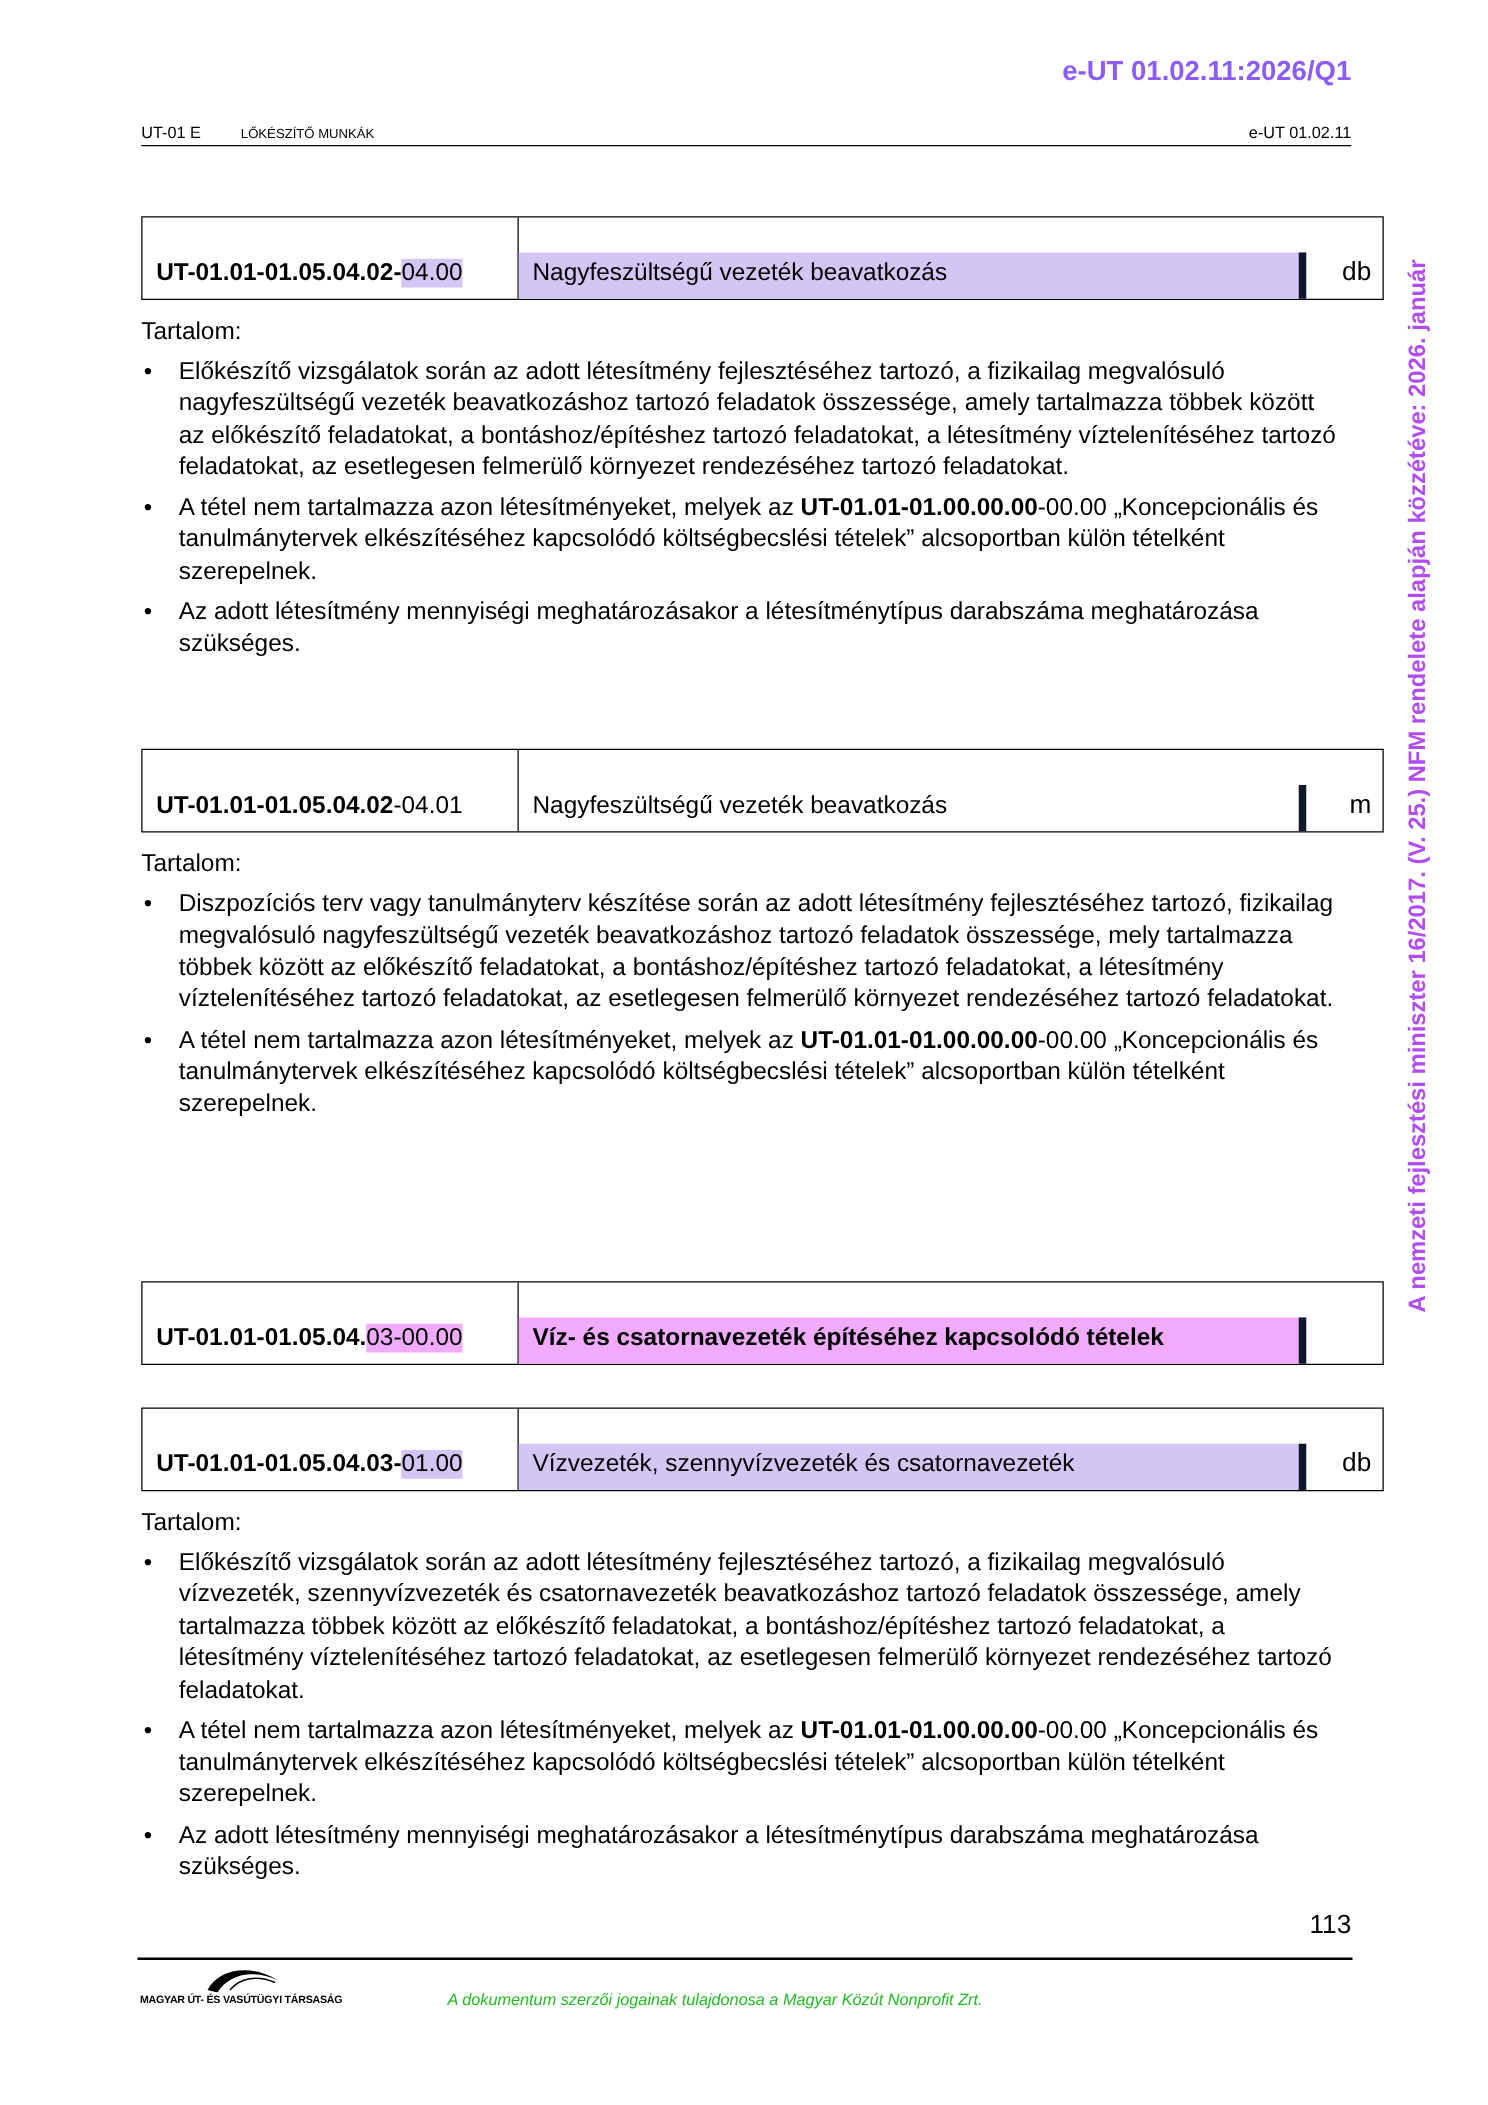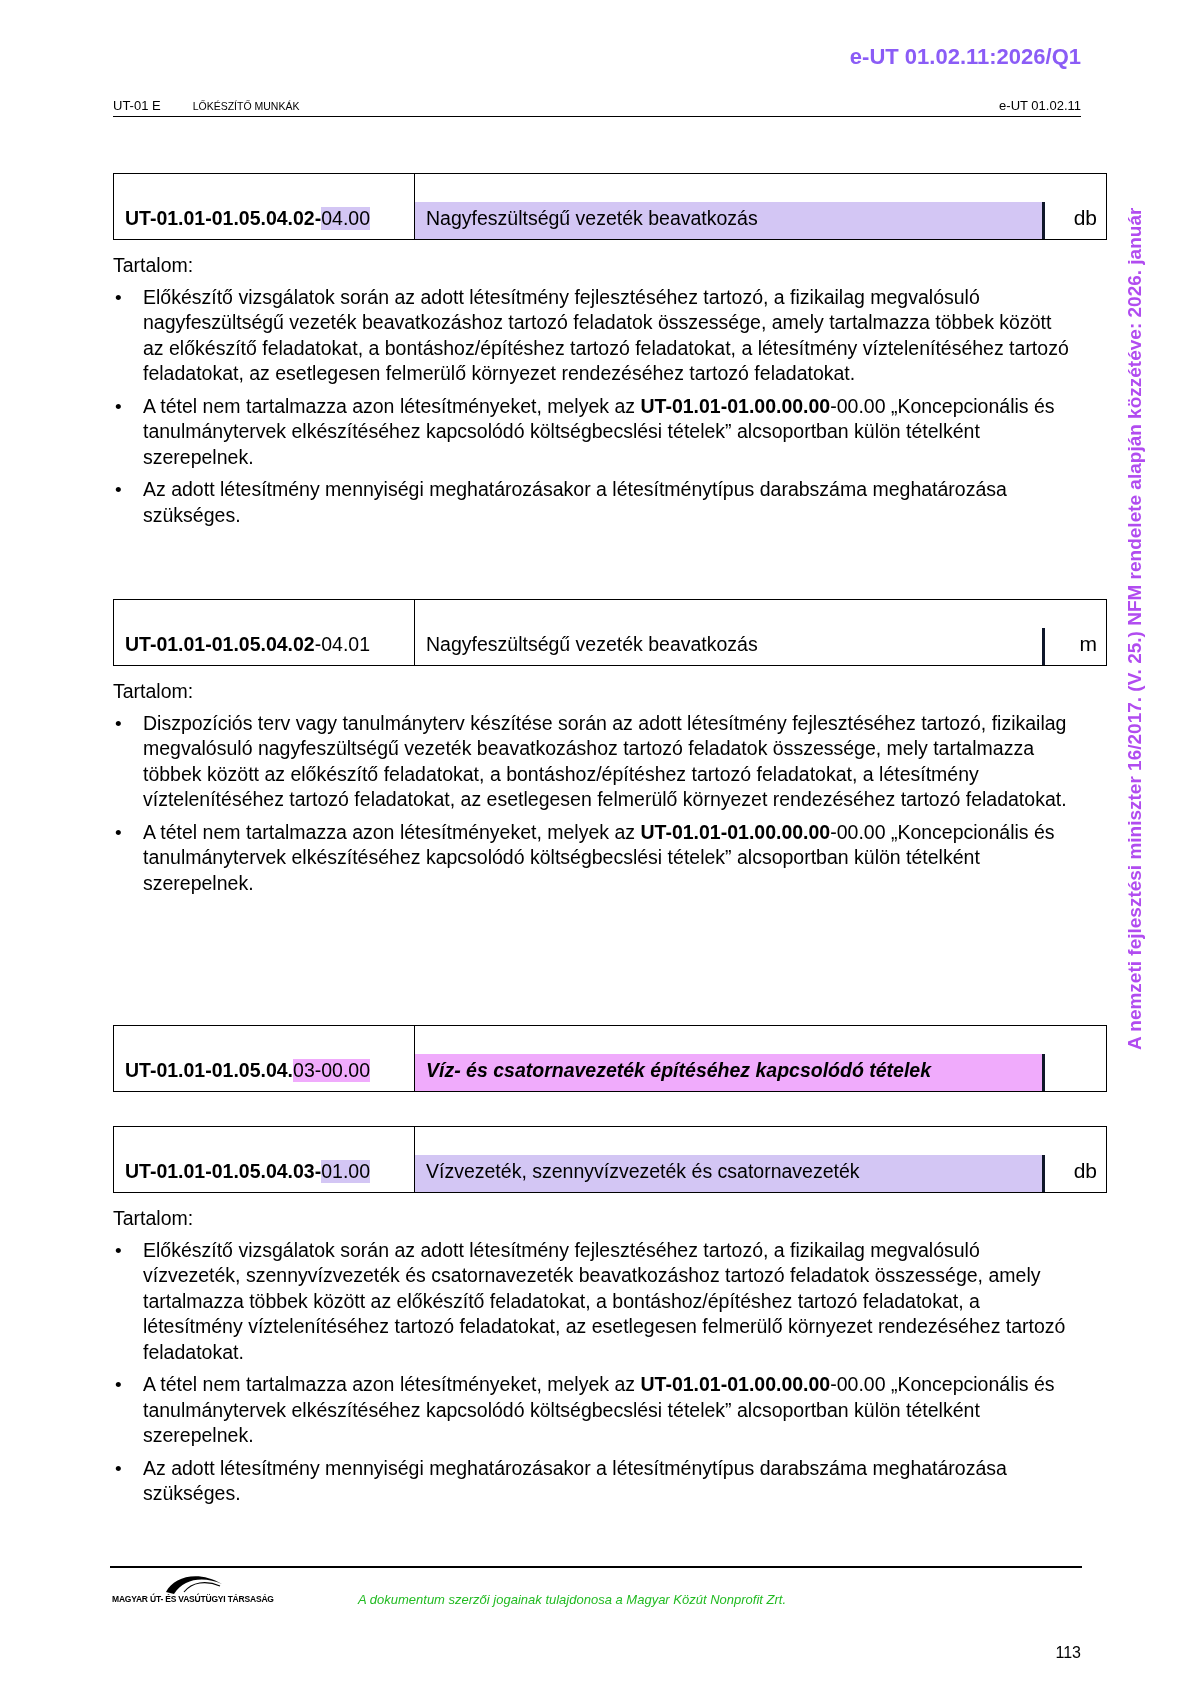--- a/index.html
+++ b/index.html
@@ -11,41 +11,41 @@
                     border-bottom:1.5px solid #000; font-size:13px; }
   .running-header .left { position:absolute; left:0; bottom:3px; }
   .running-header .left .sc { font-size:10.5px;margin-left:32px; }
   .running-header .right { position:absolute; right:0; bottom:3px; }
   .item-table { position:absolute; left:113px; width:994px; border:1.5px solid #000;
                 display:flex; box-sizing:border-box; height:67px; }
   .item-table .code { width:301px; border-right:1px solid #000; display:flex; align-items:flex-end;
                       padding:0 0 9px 11px; box-sizing:border-box; font-size:19.5px; white-space:nowrap; }
   .item-table .code b { font-weight:bold; }
   .item-table .title { flex:1; display:flex; align-items:flex-end; padding:0 0 9px 11px;
-                       box-sizing:border-box; font-size:19.5px; border-right:3px solid #0f172a;margin-top:28px; }
+                       box-sizing:border-box; font-size:19.5px; border-right:6px solid #0f172a;margin-top:28px; }
   .item-table .unit { width:61px; display:flex; align-items:flex-end; justify-content:flex-end;
                       padding:0 9px 9px 0; box-sizing:border-box; font-size:21px; }
   .hl-purple { background:#d3c6f4; }
   .hl-orange { background:#f0abfc; }
   .section { position:absolute; left:113px; width:960px; font-size:19.5px; line-height:25.5px; }
   .section .label { margin-bottom:6px; }
   .section ul { margin:0; padding:0; list-style:none; }
   .section li { position:relative; padding-left:30px; margin-bottom:7px; }
   .section li::before { content:"\2022"; position:absolute; left:2px; top:0; font-size:19px; }
   .side-note { position:absolute; left:1124px; top:1050px; transform-origin:0 0;
                transform:rotate(-90deg); white-space:nowrap; font-size:19px; font-weight:bold;
                color:#b14cf0; }
   .footer-rule { position:absolute; top:1566px; left:110px; width:972px; border-top:2.5px solid #000; }
   .footer-logo { position:absolute; top:1572px; left:112px; width:150px; height:40px; }
   .footer-logo .swoosh { position:absolute; left:52px; top:0; width:60px; height:22px; }
   .footer-logo .org { position:absolute; left:0; top:22px; font-size:8.5px; font-weight:bold;
                       letter-spacing:-0.2px; white-space:nowrap; }
   .footer-copy { position:absolute; top:1592px; left:358px; font-size:13px; font-style:italic;
                  color:#22bb22; }
-  .page-num { position:absolute; top:1644px; right:109px; font-size:16px; }
+  .page-num { position:absolute; top:1528px; right:109px; font-size:21px; }
 </style>
 </head>
 <body>
 
 <div class="doc-id">e-UT 01.02.11:2026/Q1</div>
 
 <div class="running-header">
   <span class="left"><span>UT-01 E</span><span class="sc">LŐKÉSZÍTŐ MUNKÁK</span></span>
   <span class="right">e-UT 01.02.11</span>
 </div>
@@ -81,21 +81,21 @@
     <li>Diszpozíciós terv vagy tanulmányterv készítése során az adott létesítmény fejlesztéséhez tartozó, fizikailag megvalósuló nagyfeszültségű vezeték beavatkozáshoz tartozó feladatok összessége, mely tartalmazza többek között az előkészítő feladatokat, a bontáshoz/építéshez tartozó feladatokat, a létesítmény víztelenítéséhez tartozó feladatokat, az esetlegesen felmerülő környezet rendezéséhez tartozó feladatokat.</li>
     <li><span>A tétel nem tartalmazza azon létesítményeket, melyek az </span><b>UT-01.01-01.00.00.00</b><span>-00.00 „Koncepcionális és tanulmánytervek elkészítéséhez kapcsolódó költségbecslési tételek” alcsoportban külön tételként szerepelnek.</span></li>
   </ul>
 </div>
 
 <div class="item-table" style="top:1025px;">
   <div class="code">
       <b>UT-01.01-01.05.04.</b>
       <span class="hl-orange">03-00.00</span>
     </div>
-  <div class="title hl-orange" style="font-weight:bold;font-style:italic;">Víz- és csatornavezeték építéséhez kapcsolódó tételek</div>
+  <div class="title hl-orange" style="font-weight:bold;">Víz- és csatornavezeték építéséhez kapcsolódó tételek</div>
   <div class="unit"></div>
 </div>
 
 <div class="item-table" style="top:1126px;">
   <div class="code">
       <b>UT-01.01-01.05.04.03-</b>
       <span class="hl-purple">01.00</span>
     </div>
   <div class="title hl-purple">Vízvezeték, szennyvízvezeték és csatornavezeték</div>
   <div class="unit">db</div>

